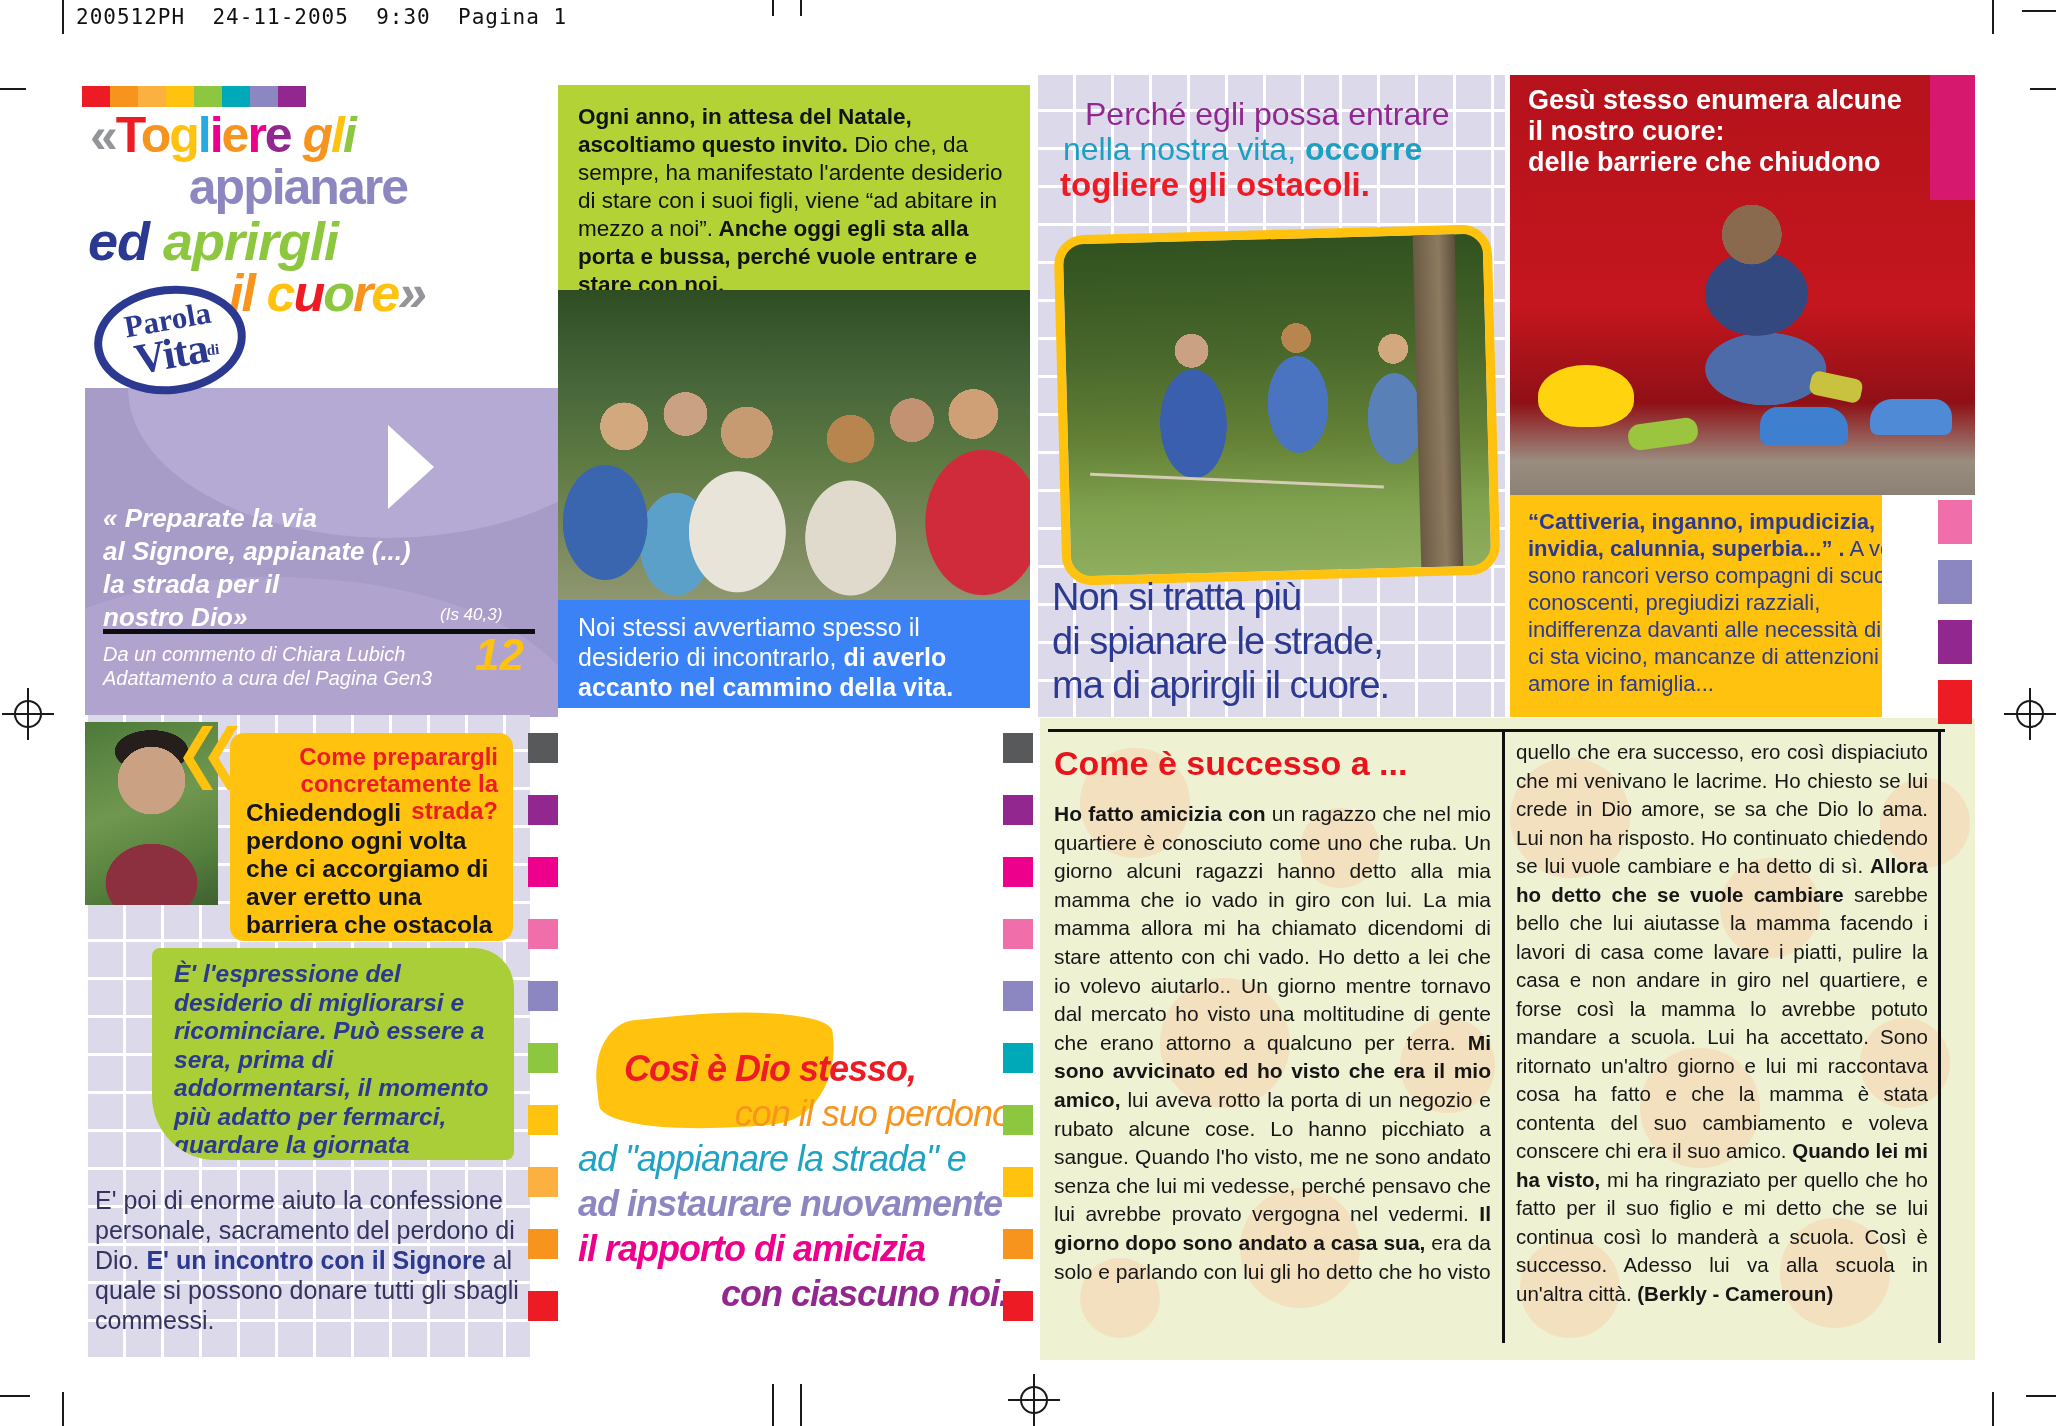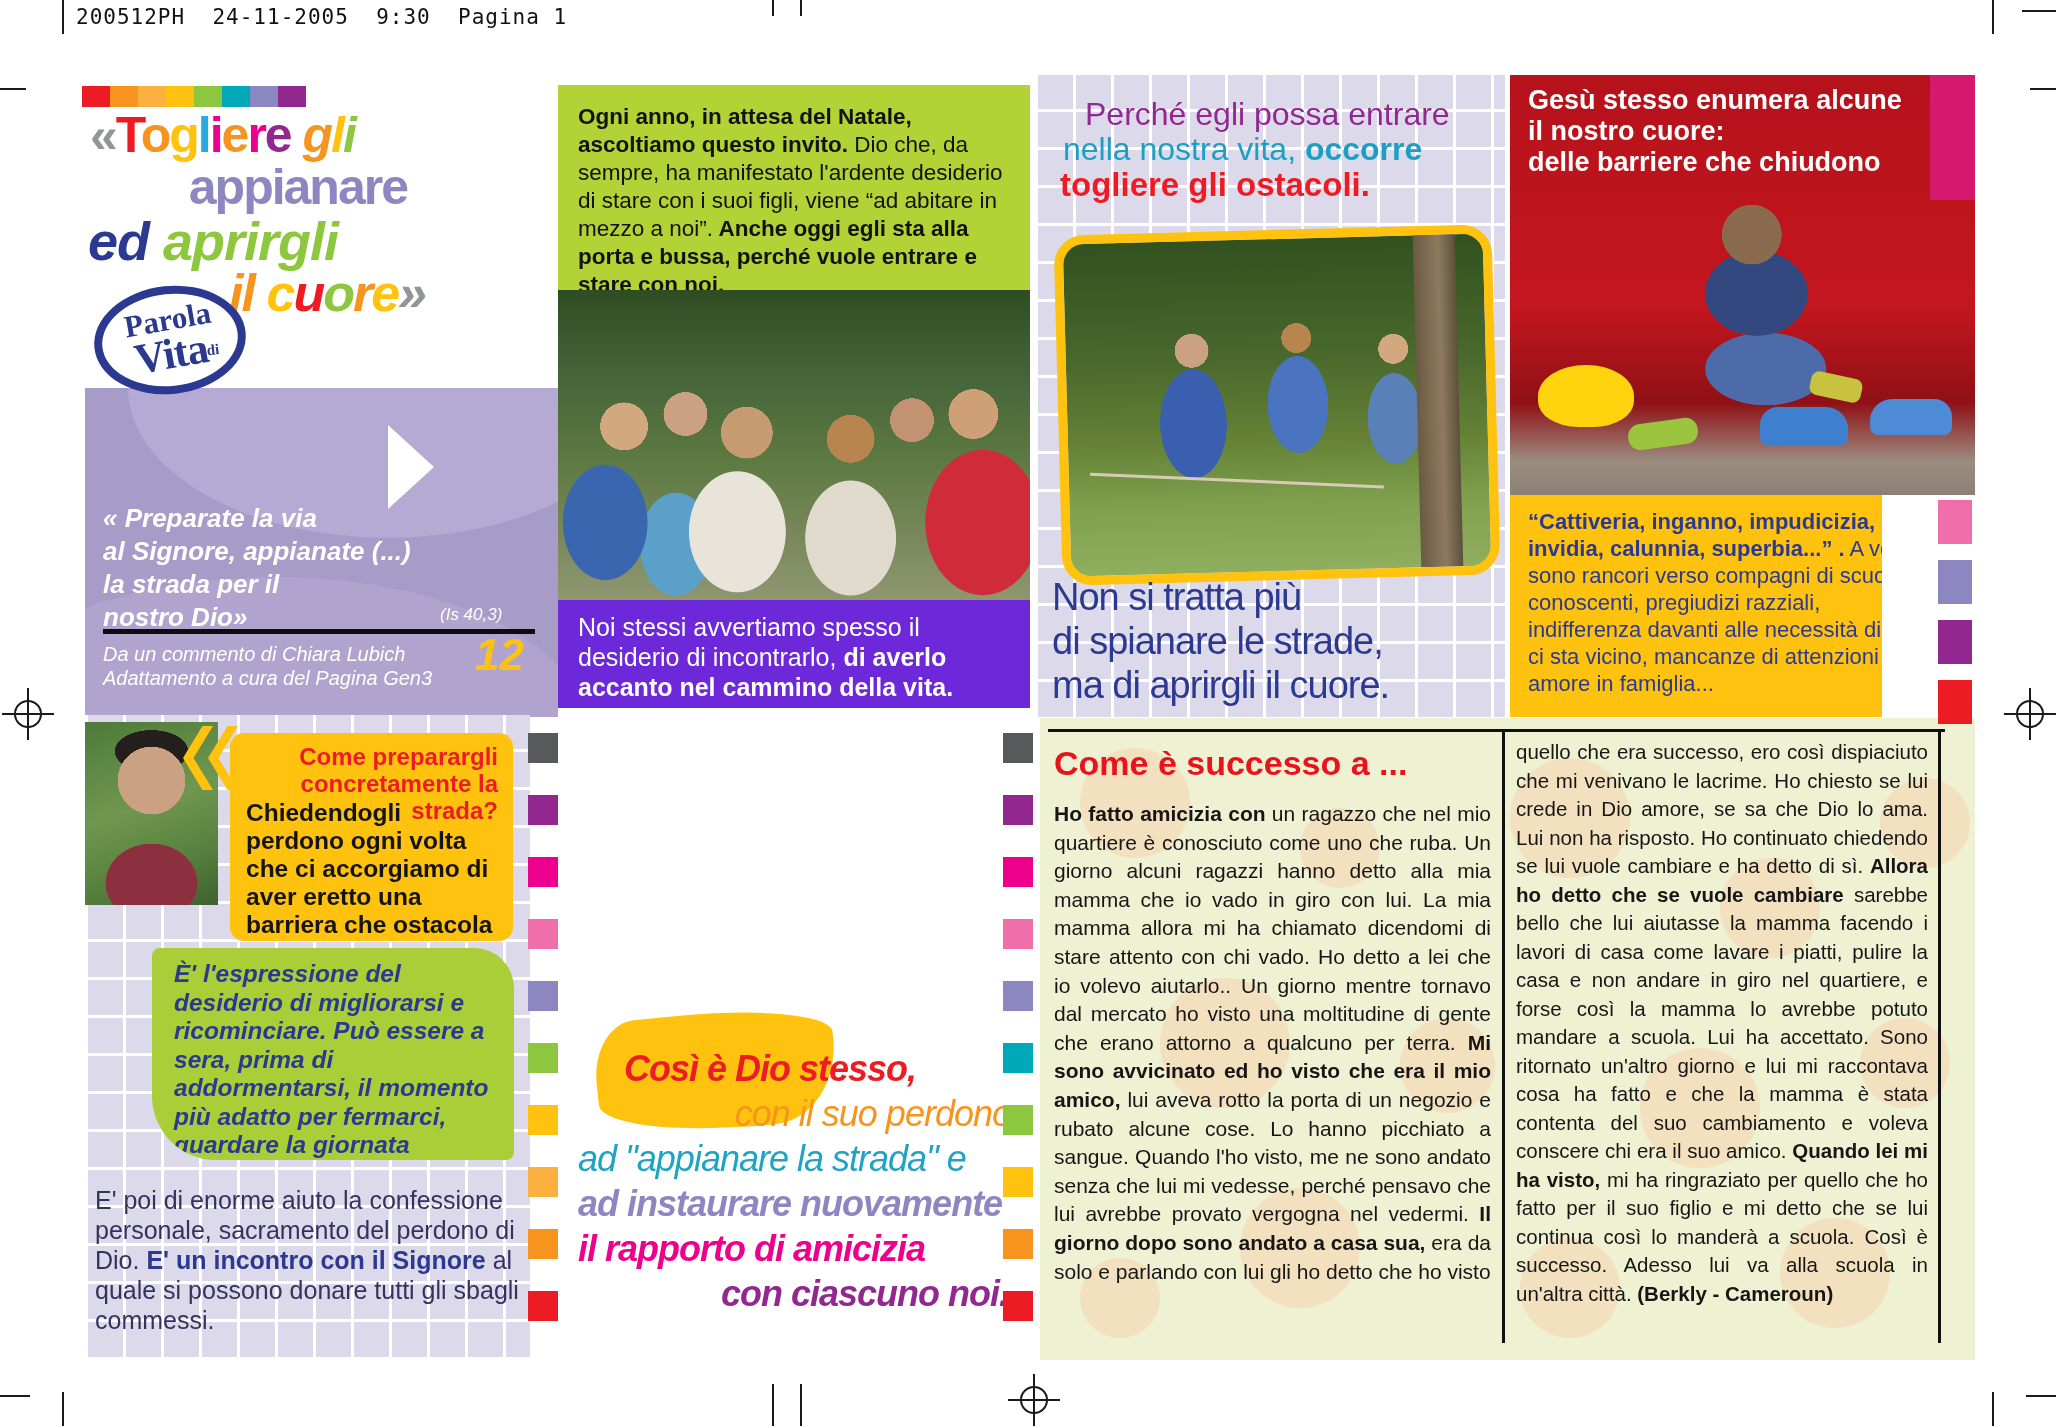--- a/index.html
+++ b/index.html
@@ -53,21 +53,21 @@
       radial-gradient(circle 24px at 14% 44%, #d2a87e 0 99%, transparent 100%),
       radial-gradient(circle 25px at 88% 40%, #cf9f75 0 99%, transparent 100%),
       radial-gradient(circle 22px at 27% 40%, #caa183 0 99%, transparent 100%),
       radial-gradient(circle 22px at 75% 42%, #c29272 0 99%, transparent 100%),
       radial-gradient(ellipse 95px 120px at 90% 75%, #cf2b3a 0 60%, transparent 61%),
       radial-gradient(ellipse 70px 95px at 10% 75%, #3a66b0 0 60%, transparent 61%),
       radial-gradient(ellipse 80px 100px at 38% 78%, #e8e4da 0 60%, transparent 61%),
       radial-gradient(ellipse 75px 95px at 62% 80%, #dfdacc 0 60%, transparent 61%),
       radial-gradient(ellipse 60px 85px at 25% 82%, #5aa0c8 0 60%, transparent 61%),
       linear-gradient(180deg,#2f4d23 0%,#47663a 30%,#5d7a42 55%,#77875a 78%,#8f9770 100%);}
-  .desirebox{position:absolute;left:558px;top:600px;width:472px;height:108px;background:#6d28d9;overflow:hidden;}
+  .desirebox{position:absolute;left:558px;top:600px;width:472px;height:108px;background:#3b82f6;overflow:hidden;}
   .desiretext{position:absolute;left:20px;top:12px;width:432px;color:#fff;font-size:25px;line-height:30px;}
   
   .gridbg{position:absolute;background-color:#dcd9ea;
     background-image:repeating-linear-gradient(0deg,#fff 0 3px,transparent 3px 38px),
                      repeating-linear-gradient(90deg,#fff 0 3px,transparent 3px 38px);}
   .oh{position:absolute;white-space:nowrap;font-size:32px;}
   .openheart{position:absolute;left:1052px;top:575px;width:450px;color:#2b3990;font-size:38px;
              line-height:44px;letter-spacing:-1px;}
   .photoBwrap{position:absolute;left:1058px;top:230px;width:420px;height:332px;border:9px solid #ffc20e;
               border-radius:30px;transform:rotate(-1.5deg);overflow:hidden;

